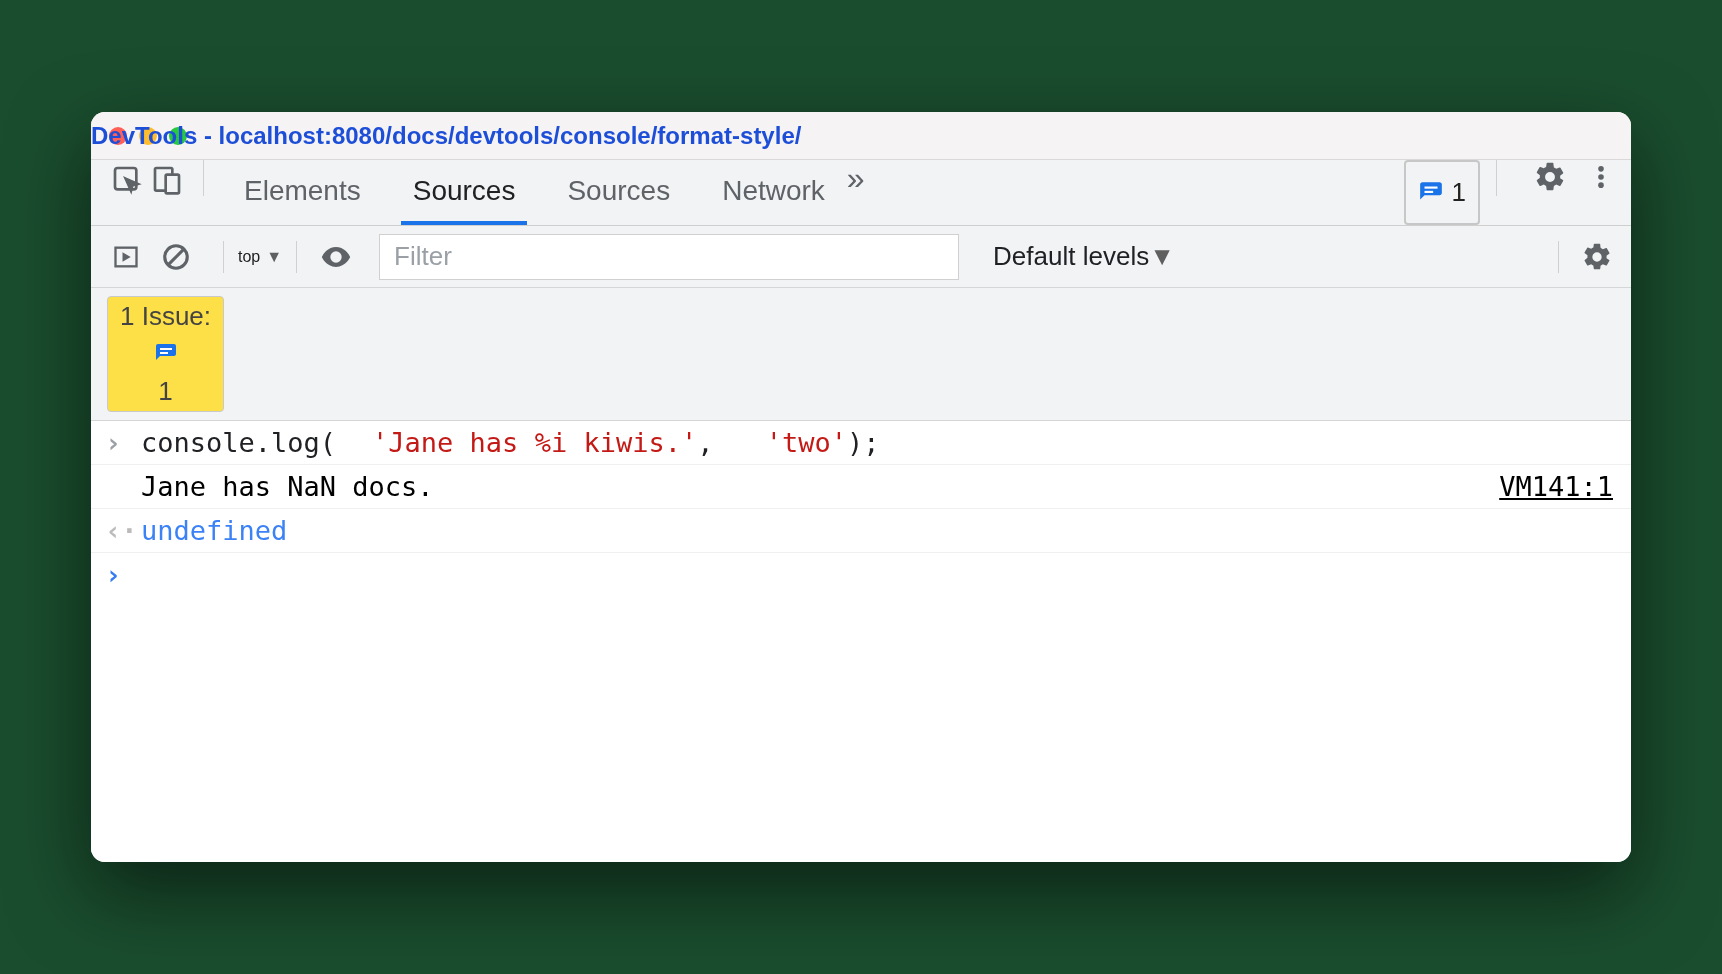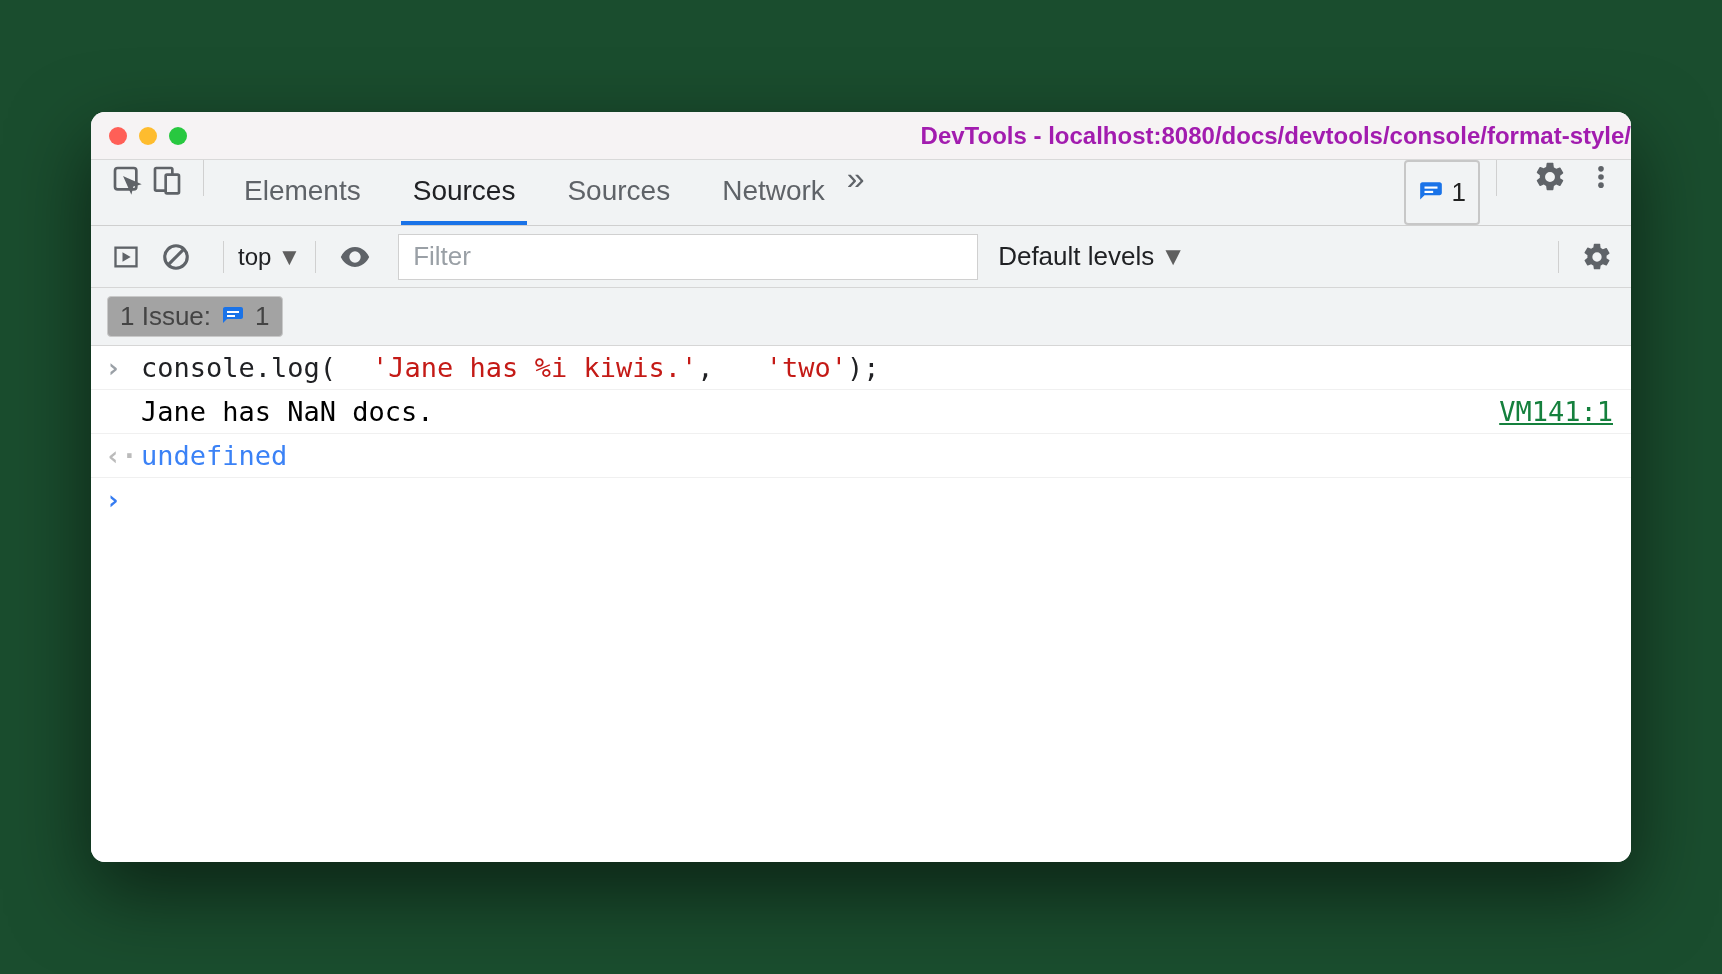--- a/index.html
+++ b/index.html
@@ -31,21 +31,21 @@
   position: relative;
   border-bottom: 1px solid #d9d9d9;
 }
 .traffic { display: flex; gap: 12px; }
 .dot { width: 18px; height: 18px; border-radius: 50%; }
 .dot.red { background: #ff5f57; }
 .dot.yellow { background: #febc2e; }
 .dot.green { background: #28c840; }
 .title {
   position: absolute; left: 0; right: 0;
-  text-align: right; font-weight: 600; font-size: 24px; color: #a21caf;
+  text-align: left; font-weight: 600; font-size: 24px; color: #1d4ed8;
   pointer-events: none;
 }
 .tabbar {
   height: 66px;
   background: #f1f3f4;
   border-bottom: 1px solid #cfcfcf;
   display: flex;
   padding: 0 16px;
 }
 .tb-iconbtn {
@@ -66,49 +66,49 @@
   border-radius: 4px; padding: 4px 12px; margin-left: 18px; cursor: pointer;
 }
 .issues-pill .cnt { font-size: 26px; color: #222; }
 .gear, .kebab { color: #5f6368; cursor: pointer; margin-left: 20px; }
 .toolbar {
   height: 62px; background: #f1f3f4; border-bottom: 1px solid #d6d6d6;
   display: flex; align-items: center; padding: 0 18px;
 }
 .tool-ic { width: 34px; height: 34px; display: flex; align-items: center; justify-content: center; color: #5f6368; cursor: pointer; margin-right: 16px; }
 .vsep2 { width: 1px; height: 32px; background: #d0d0d0; margin: 0 14px; }
-.ctx-sel { display:flex; align-items:center; font-size:24px; color:#202124; cursor:pointer; gap:6px;}
+.ctx-sel { display:flex; align-items:center; font-size:16px; color:#202124; cursor:pointer; gap:6px;}
 .eye { margin: 0 8px; }
 .filter {
   flex: 0 0 580px; height: 46px; margin-left: 18px;
   border: 1px solid #d0d0d0; background: #fff; font-size: 26px;
   padding: 0 14px; color: #333;
 }
 .filter::placeholder { color: #9aa0a6; }
-.levels { display:flex; align-items:center; font-size:26px; color:#202124; cursor:pointer; gap:6px; margin-left: 20px; }
+.levels { display:flex; align-items:center; font-size:26px; color:#202124; cursor:pointer; gap:0; margin-left: 34px; }
 .issues-row {
   background: #f1f3f4; border-bottom: 1px solid #d6d6d6;
   padding: 8px 16px;
 }
 .issues-chip {
   display: inline-flex; align-items:center; gap:10px;
-  border: 1px solid #c9c9c9; border-radius: 4px; background: #a3a3a3;
-  padding: 4px 12px; font-size: 26px; color: #444; cursor: pointer;
+  border: 1px solid #c9c9c9; border-radius: 4px; background: #fde047;
+  padding: 4px 12px; font-size: 26px; color: #444; cursor: pointer; flex-direction: column;
 }
 .console-body {
   flex: 1; background: #fff; font-family: Menlo, Consolas, monospace;
   font-size: 27px; overflow: auto;
 }
 .row {
   display: flex; align-items: flex-start; padding: 6px 18px 6px 14px;
   border-bottom: 1px solid #f0f0f0;
 }
 .row .gutter { width: 36px; flex-shrink: 0; color: #9aa0a6; font-weight: bold; }
 .row .content { flex: 1; white-space: pre; }
-.row .src { color: #15803d; text-decoration: underline; cursor: pointer; font-family: Menlo, monospace; }
+.row .src { color: #000000; text-decoration: underline; cursor: pointer; font-family: Menlo, monospace; }
 .tok-call { color: #202124; }
 .tok-str { color: #c41a16; margin-left: 36px; }
 .tok-punc { color: #202124; }
 .undef { color: #3b82f6; }
 .prompt-row { display:flex; padding: 6px 18px 6px 14px; }
 .prompt-row .gutter { width: 36px; color: #367cf1; font-weight: bold; }
 svg { display: block; }
 </style>
 </head>
 <body>

